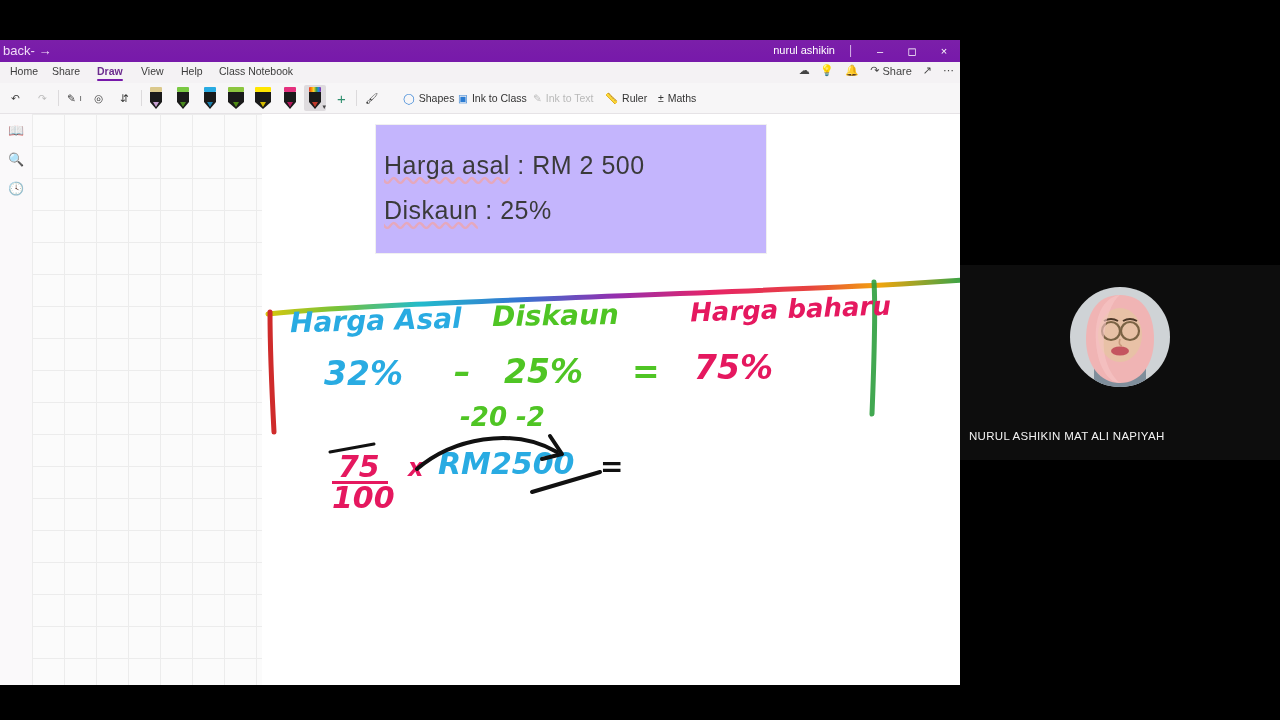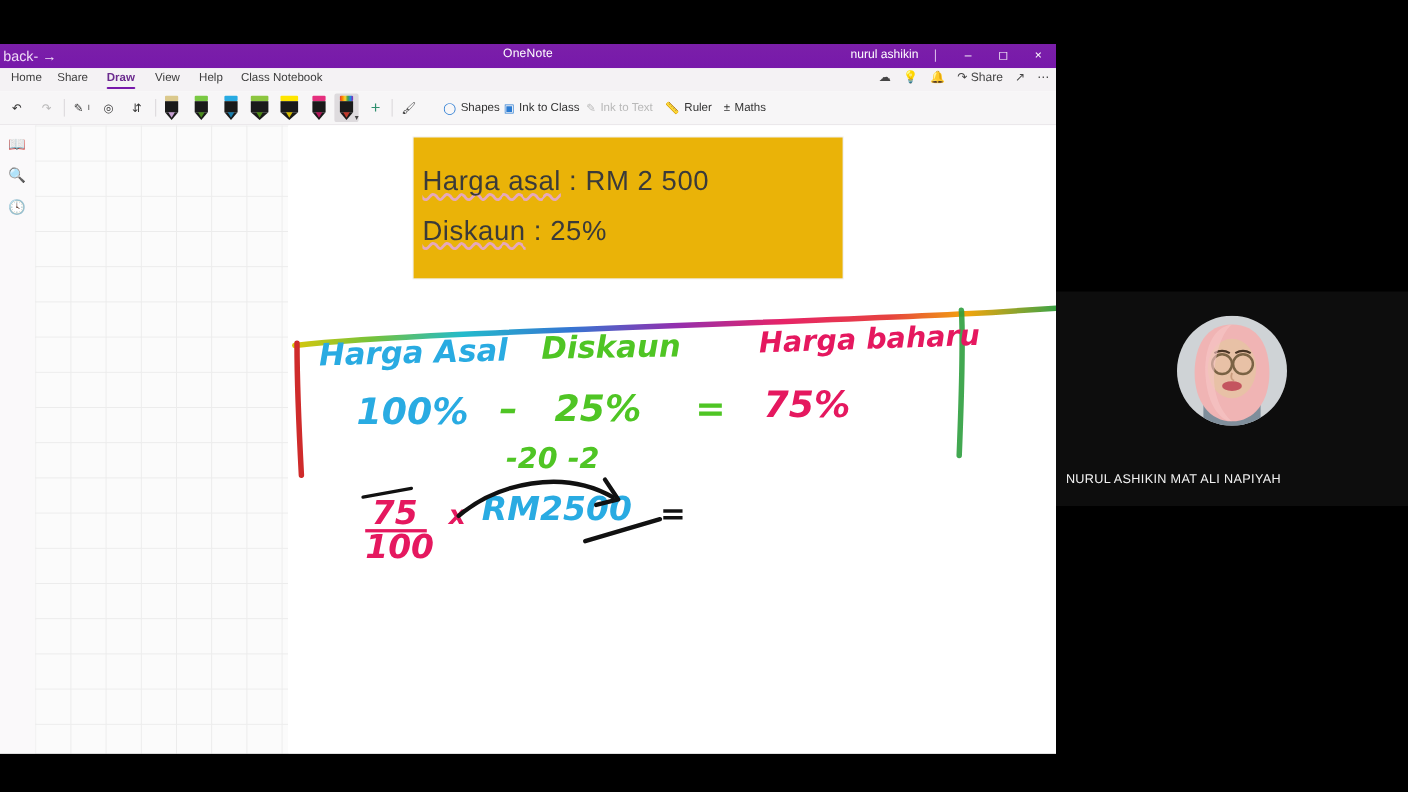--- a/index.html
+++ b/index.html
@@ -60,21 +60,21 @@
            font-size:13px;line-height:18px;text-align:center;}
   .grid-pane{position:absolute;left:32px;top:0;width:230px;height:100%;
      background:#fbfbfb;
      background-image:linear-gradient(to right,#e9e9e9 1px,transparent 1px),
                       linear-gradient(to bottom,#e9e9e9 1px,transparent 1px);
      background-size:32px 32px;opacity:.85;}
   .page{position:absolute;left:262px;top:0;right:0;bottom:0;background:#fff;overflow:hidden;}
 
   
   .typed{position:absolute;left:114px;top:11px;width:390px;height:128px;
-        background:#eab308;box-shadow:0 0 0 1px #f0f0f0;}
+        background:#c4b5fd;box-shadow:0 0 0 1px #f0f0f0;}
   .typed-inner{position:absolute;left:8px;top:18px;}
   .t-line{font-family:"Liberation Sans",sans-serif;font-size:25px;color:#3a3a3a;
           letter-spacing:.5px;white-space:nowrap;line-height:45px;}
   .sp{ -webkit-text-decoration:underline wavy #e5a8bd; text-decoration:underline wavy #e5a8bd;
        text-decoration-skip-ink:none;}
 
   
   .ink{position:absolute;left:0;top:0;width:698px;height:572px;}
   .hw{position:absolute;white-space:nowrap;font-family:"DejaVu Sans",sans-serif;
       font-weight:bold;font-style:italic;}
@@ -89,21 +89,20 @@
 </head>
 <body>
 
 <div class="screen">
 
   <div class="app">
 
     <div class="titlebar">
       <div class="nav-back">back-arrow-icon</div>
       <div class="nav-fwd">→</div>
-      <div class="app-title">OneNote</div>
       <div class="acct">nurul ashikin</div>
       <div class="acct-sep">|</div>
       <div class="wbtn min">–</div>
       <div class="wbtn max">◻</div>
       <div class="wbtn close">×</div>
     </div>
 
     <div class="ribbon">
       <div class="tab" style="left:10px;">Home</div>
       <div class="tab" style="left:52px;">Share</div>
@@ -243,21 +242,21 @@
             </defs>
             <path d="M6,40 C120,28 400,22 640,10 L700,6" stroke="url(#rb)" stroke-width="5" fill="none" stroke-linecap="round" opacity=".95"></path>
             <path d="M8,38 C8,70 10,120 12,158" stroke="#cf2b2b" stroke-width="5" fill="none" stroke-linecap="round"></path>
             <path d="M612,8 C614,40 612,90 610,140" stroke="#2e9e3e" stroke-width="5" fill="none" stroke-linecap="round" opacity=".9"></path>
           </svg>
 
           <div class="hw" style="left:28px;top:190px;font-size:28px;color:#29abe2;transform:rotate(-1.5deg);">Harga Asal</div>
           <div class="hw" style="left:230px;top:185px;font-size:28px;color:#4fc524;transform:rotate(-1deg);">Diskaun</div>
           <div class="hw" style="left:428px;top:180px;font-size:26px;color:#e5185f;transform:rotate(-2deg);">Harga baharu</div>
 
-          <div class="hw" style="left:62px;top:240px;font-size:33px;color:#29abe2;">100%</div>
+          <div class="hw" style="left:62px;top:240px;font-size:33px;color:#29abe2;">32%</div>
           <div class="hw" style="left:192px;top:238px;font-size:33px;color:#4fc524;">–</div>
           <div class="hw" style="left:242px;top:238px;font-size:33px;color:#4fc524;">25%</div>
           <div class="hw" style="left:370px;top:238px;font-size:33px;color:#4fc524;">=</div>
           <div class="hw" style="left:432px;top:234px;font-size:33px;color:#e5185f;">75%</div>
 
           <div class="hw" style="left:198px;top:288px;font-size:26px;color:#4fc524;">-20 -2</div>
 
           <div style="position:absolute;left:70px;top:335px;">
             <div class="hw" style="position:relative;font-size:30px;color:#e5185f;left:6px;">75</div>
             <div style="width:56px;height:3px;background:#e5185f;margin:-3px 0 0 0;"></div>

